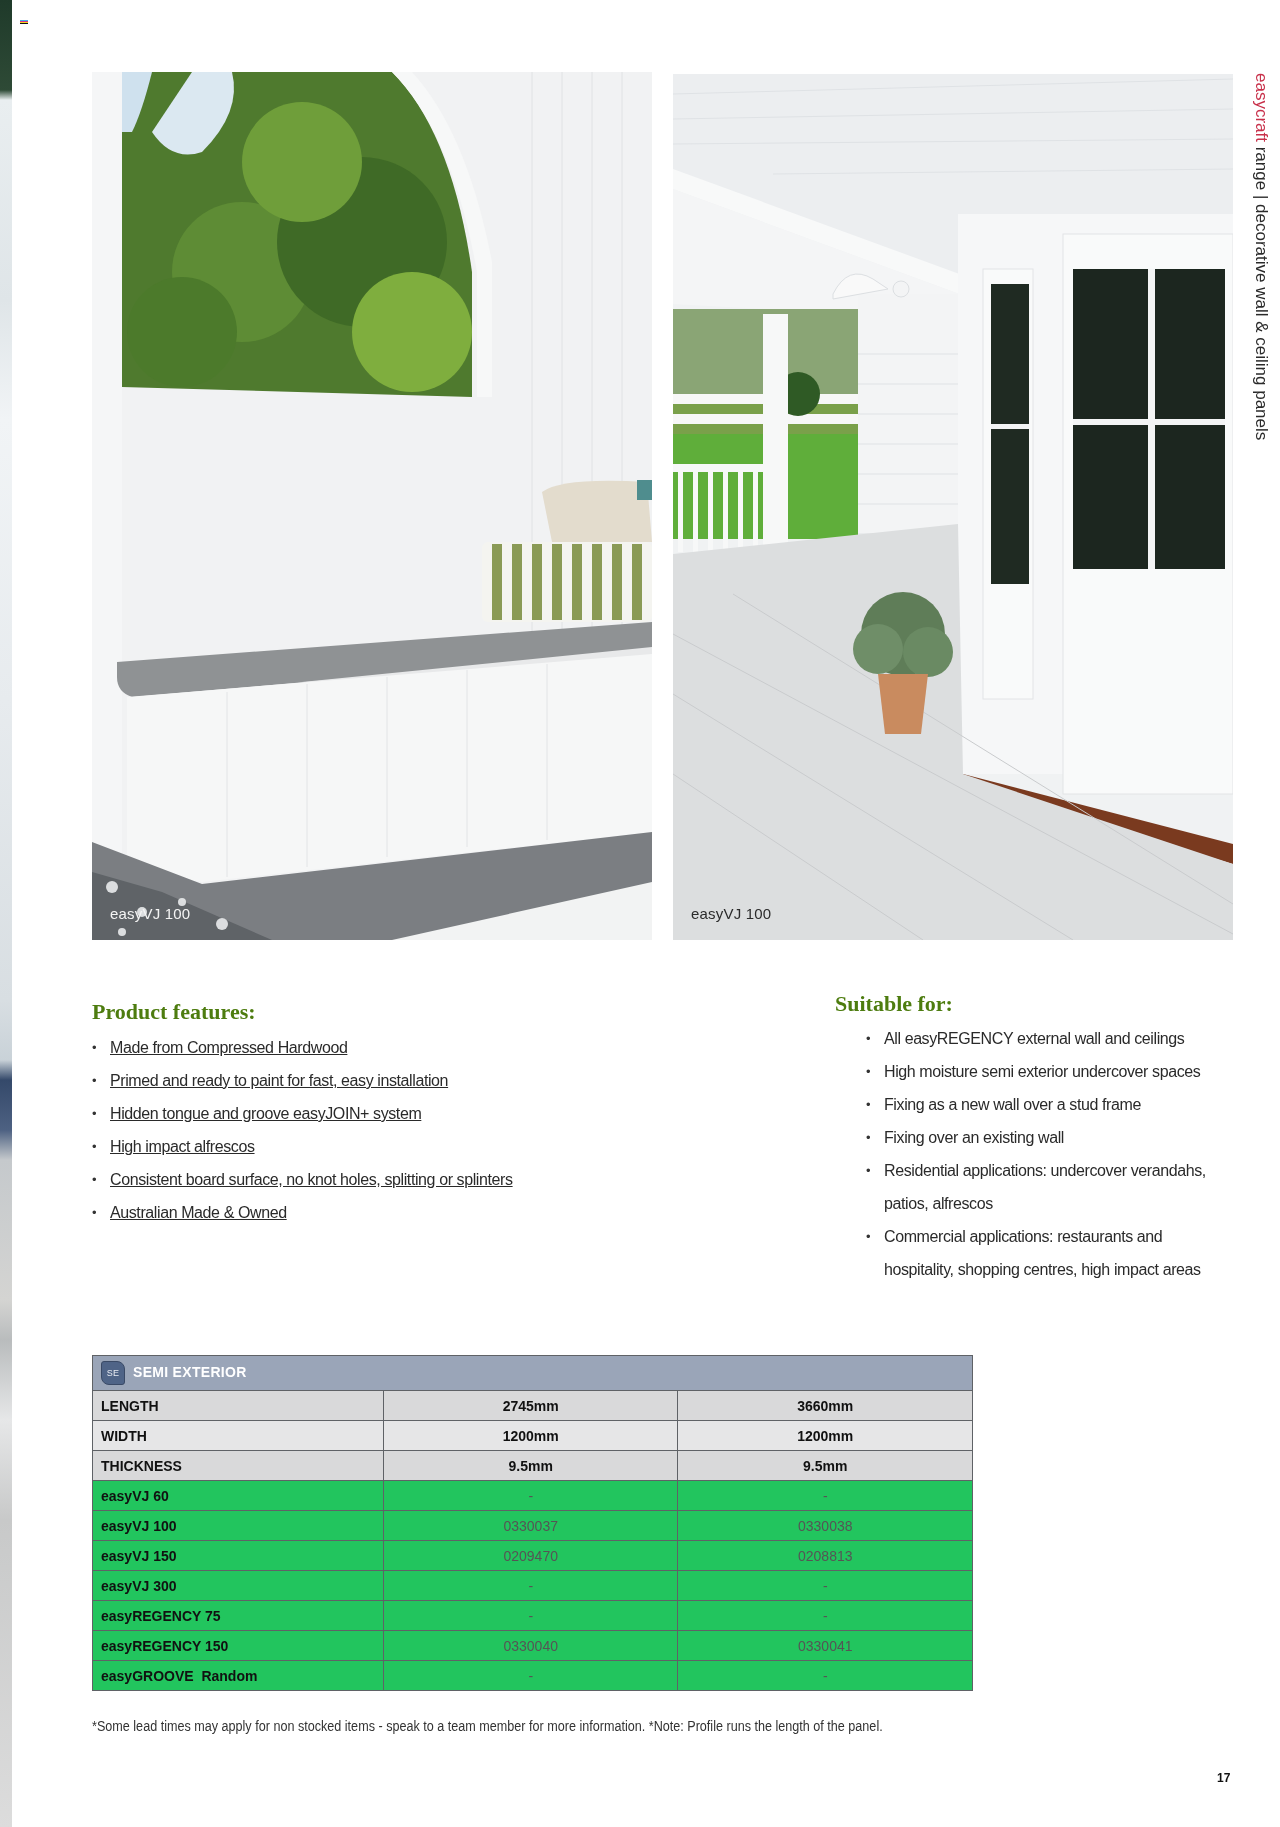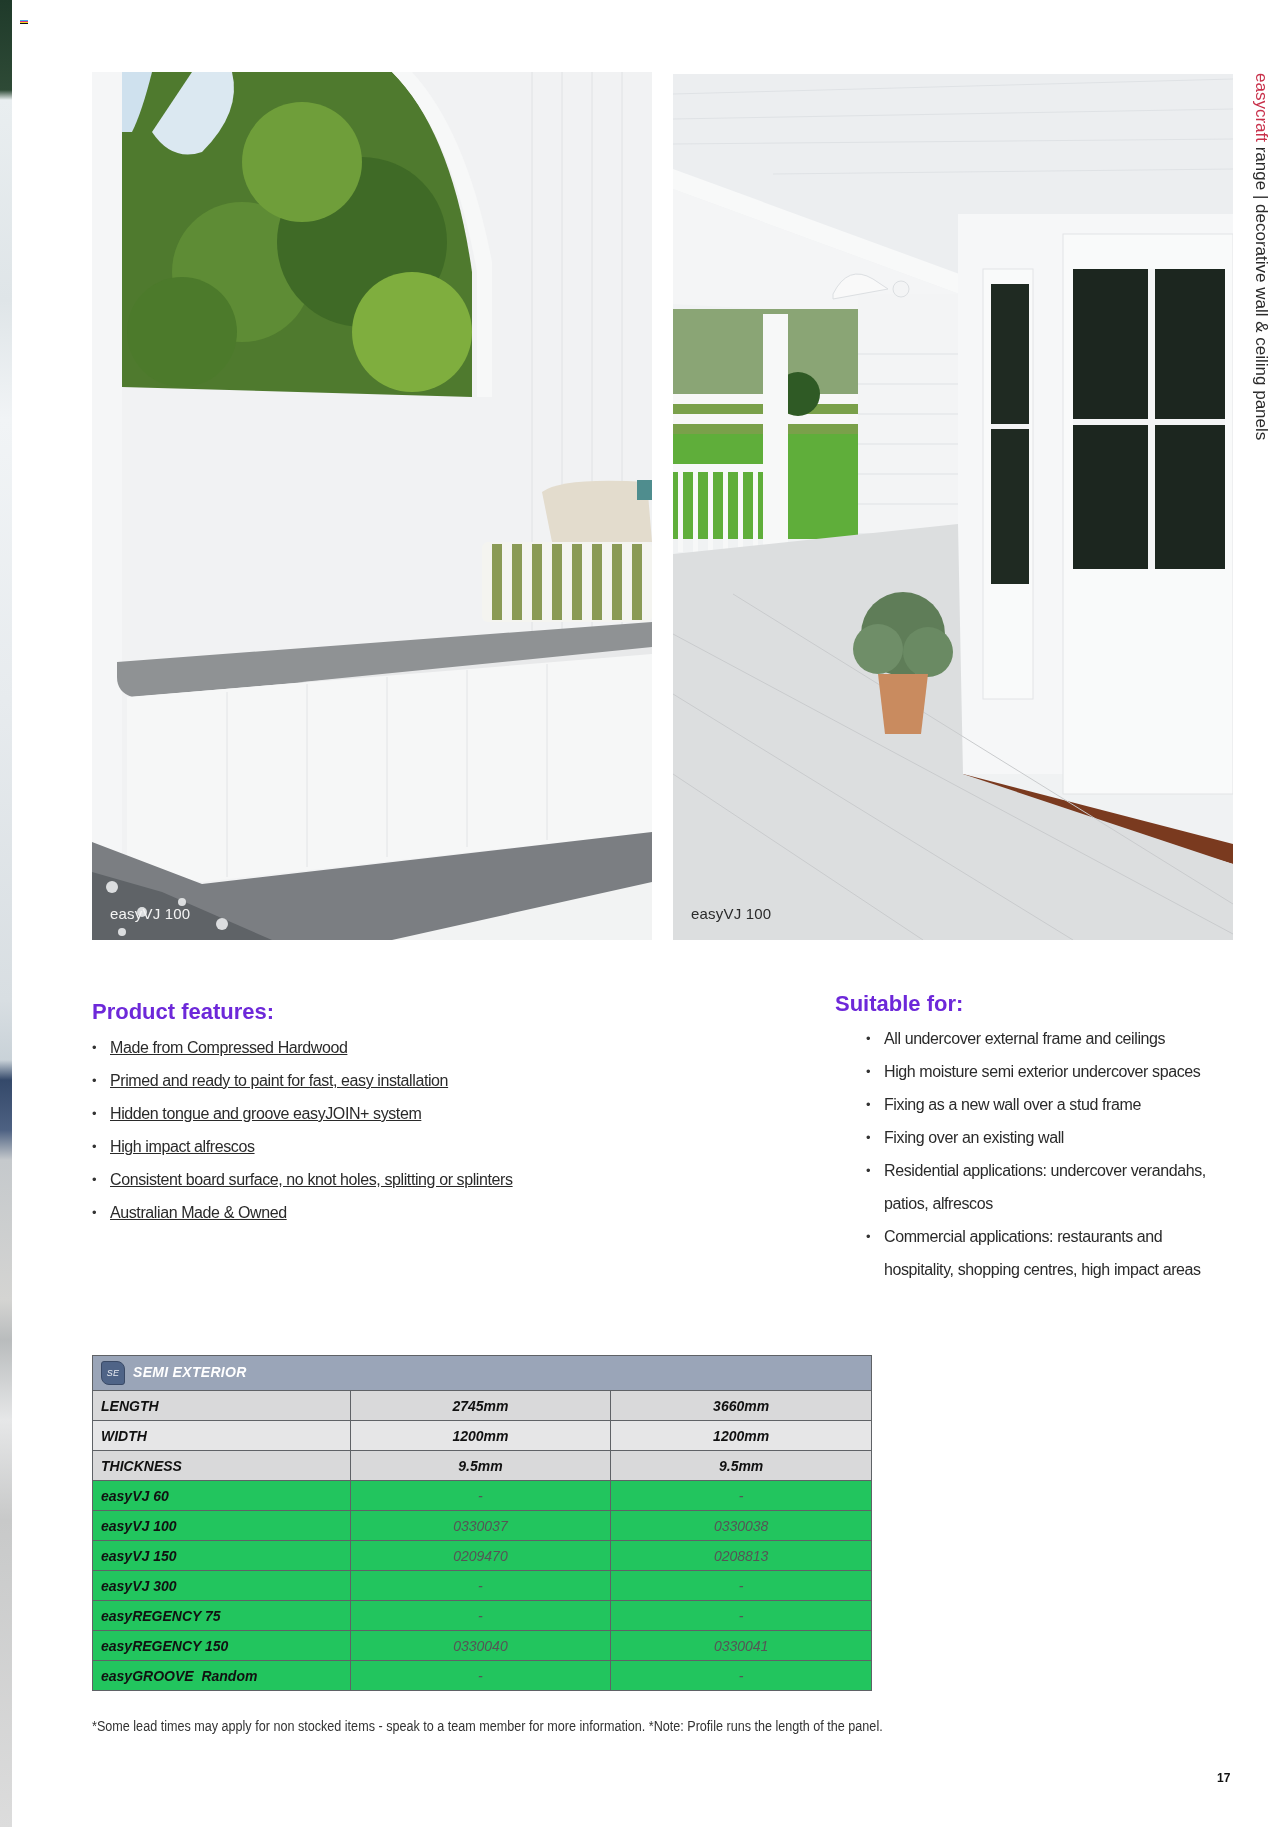--- a/index.html
+++ b/index.html
@@ -35,40 +35,41 @@
   
   .side-title {
     position: absolute; left: 1251px; top: 73px;
     writing-mode: vertical-rl;
     font-size: 17px; color: #2a2a2a; white-space: nowrap;
   }
   .side-title .brand { color: #c8304a; }
 
   
   .section-heading {
-    position: absolute; font-size: 22px; font-weight: bold; color: #6d28d9;
+    position: absolute; font-size: 22px; font-weight: bold; color: #4d7c0f;
     margin: 0;
+    font-family: Liberation Serif, serif;
   }
   .features-heading { left: 92px; top: 999px; }
   .suitable-heading { left: 835px; top: 991px; }
   ul.bullets {
     position: absolute; margin: 0; padding: 0; list-style: none;
     font-size: 16px; color: #2a2a2a; letter-spacing: -0.4px;
   }
   ul.bullets li { position: relative; padding-left: 18px; line-height: 33px; }
   ul.bullets li::before {
     content: "\2022"; position: absolute; left: 0; top: 0; font-size: 13px; color: #333;
   }
   .features-list { left: 92px; top: 1031px; width: 520px; text-decoration: underline; }
   .suitable-list { left: 866px; top: 1022px; width: 360px; }
 
   
   .spec-table {
-    position: absolute; left: 92px; top: 1355px; width: 780px;
-    border-collapse: collapse; font-size: 14px; font-style: italic;
+    position: absolute; left: 92px; top: 1355px; width: 881px;
+    border-collapse: collapse; font-size: 14px;
   }
   .spec-table td, .spec-table th { border: 1.5px solid #5f6266; height: 29px; padding: 0 8px; }
   .spec-table .table-header {
     background: #9aa5b8; color: #ffffff; text-align: left; height: 34px;
     font-weight: bold; font-size: 14px; letter-spacing: 0.3px;
   }
   .se-badge {
     display: inline-block; width: 22px; height: 22px; vertical-align: middle;
     background: #4f6487; color: #e8ecf3; font-size: 9px; font-weight: normal;
     text-align: center; line-height: 22px;
@@ -252,21 +253,21 @@
   <li>Made from Compressed Hardwood</li>
   <li>Primed and ready to paint for fast, easy installation</li>
   <li>Hidden tongue and groove easyJOIN+ system</li>
   <li>High impact alfrescos</li>
   <li>Consistent board surface, no knot holes, splitting or splinters</li>
   <li>Australian Made &amp; Owned</li>
 </ul>
 
 <h2 class="section-heading suitable-heading">Suitable for:</h2>
 <ul class="bullets suitable-list">
-  <li>All undercover external frame and ceilings</li>
+  <li>All easyREGENCY external wall and ceilings</li>
   <li>High moisture semi exterior undercover spaces</li>
   <li>Fixing as a new wall over a stud frame</li>
   <li>Fixing over an existing wall</li>
   <li>Residential applications: undercover verandahs, patios, alfrescos</li>
   <li>Commercial applications: restaurants and hospitality, shopping centres, high impact areas</li>
 </ul>
 
 <table class="spec-table">
   <tbody>
       <tr>

